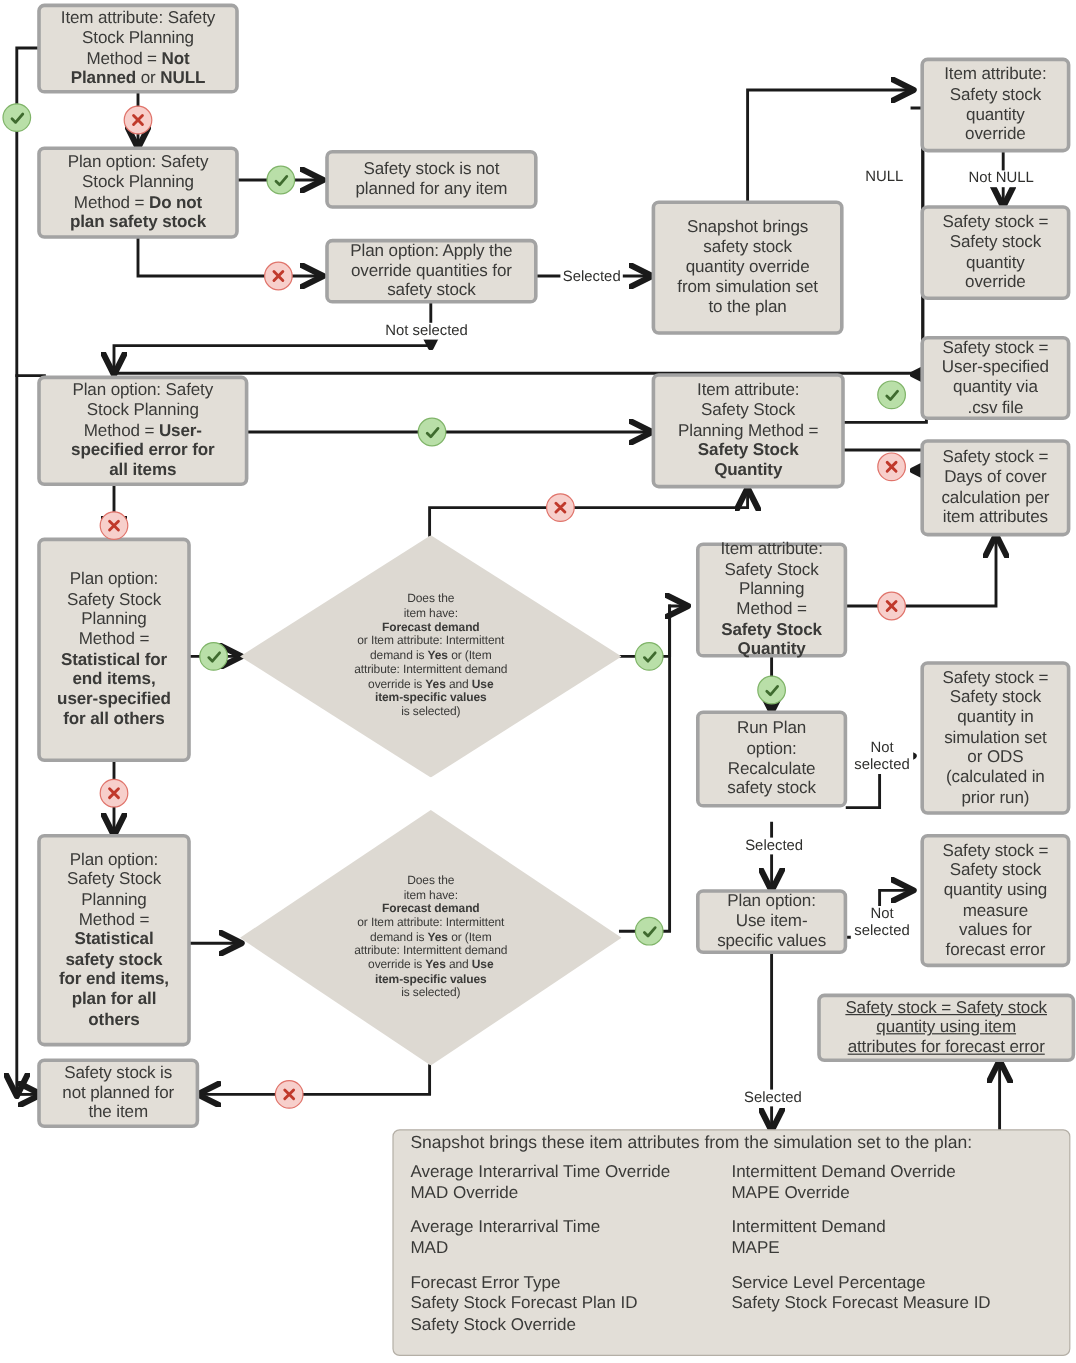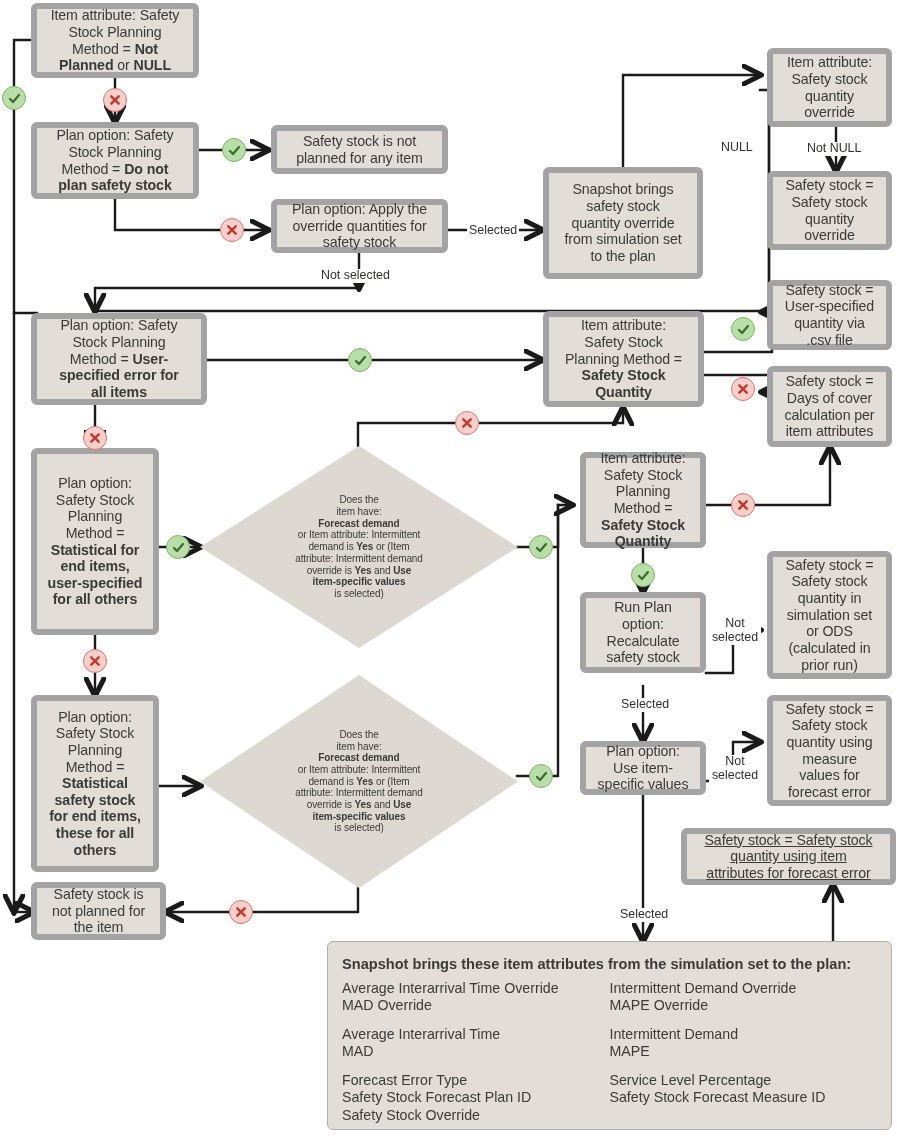--- a/index.html
+++ b/index.html
@@ -3,21 +3,21 @@
 <meta charset="utf-8">
 <style>
   html,body{margin:0;padding:0;background:#ffffff;}
   body{font-family:"Liberation Sans","DejaVu Sans",sans-serif;}
   #stage{position:relative;width:897px;height:1136px;background:#fff;overflow:hidden;}
   svg.edges{position:absolute;left:0;top:0;width:897px;height:1136px;pointer-events:none;}
 
   .node{
     position:absolute;
     background:#e2ded7;
-    border:6px solid #a3a3a3;
+    border:3px solid #a3a3a3;
     border-radius:6px;
     box-sizing:border-box;
     display:flex;align-items:center;justify-content:center;
     text-align:center;
     color:#3a3a38;
     font-size:14.2px;
     line-height:1.17;
     padding:3px 5px;
     letter-spacing:-0.1px;
   }
@@ -53,21 +53,21 @@
     position:absolute;color:#2f2f2d;font-size:12.4px;
     background:#fff;padding:0 2px;white-space:nowrap;z-index:6;
     line-height:1.12;text-align:center;
   }
 
   
   .panel{
     position:absolute;background:#e2ded7;border:1px solid #b4afa6;border-radius:6px;
     box-sizing:border-box;color:#3a3a38;
   }
-  .panel .ptitle{font-size:14.6px;font-weight:bold;padding:14px 14px 2px 14px;}
+  .panel .ptitle{font-size:14.6px;font-weight:normal;padding:3px 14px 2px 14px;}
   .panel .pcols{display:flex;padding:6px 14px 10px 14px;}
   .panel .pcol{flex:1;}
   .panel .pgroup{margin-bottom:11px;font-size:14.2px;line-height:1.23;}
   .panel .pgroup div{white-space:nowrap;}
 </style>
 </head>
 <body>
 
 <div id="stage">
 
@@ -184,21 +184,21 @@
 
   <div class="node" style="left:767px;top:366px;width:125px;height:81px;">
     <div class="inner">Safety stock =<br>Days of cover<br>calculation per<br>item attributes</div>
   </div>
 
   <div class="node" style="left:31px;top:448px;width:128px;height:187px;">
     <div class="inner">Plan option:<br>Safety Stock<br>Planning<br>Method =<br><b>Statistical for</b><br><b>end items,</b><br><b>user-specified</b><br><b>for all others</b></div>
   </div>
 
   <div class="node" style="left:31px;top:695px;width:128px;height:177px;">
-    <div class="inner">Plan option:<br>Safety Stock<br>Planning<br>Method =<br><b>Statistical</b><br><b>safety stock</b><br><b>for end items,</b><br><b>these for all</b><br><b>others</b></div>
+    <div class="inner">Plan option:<br>Safety Stock<br>Planning<br>Method =<br><b>Statistical</b><br><b>safety stock</b><br><b>for end items,</b><br><b>plan for all</b><br><b>others</b></div>
   </div>
 
   <div class="diamond" style="left:200px;top:446px;width:318px;height:202px;">
     <div class="dshape"></div>
     <div class="dtext">Does the<br>item have:<br><b>Forecast demand</b><br>or Item attribute: Intermittent<br>demand is <b>Yes</b> or (Item<br>attribute: Intermittent demand<br>override is <b>Yes</b> and <b>Use</b><br><b>item-specific values</b><br>is selected)</div>
   </div>
 
   <div class="diamond" style="left:200px;top:675px;width:318px;height:213px;">
     <div class="dshape"></div>
     <div class="dtext">Does the<br>item have:<br><b>Forecast demand</b><br>or Item attribute: Intermittent<br>demand is <b>Yes</b> or (Item<br>attribute: Intermittent demand<br>override is <b>Yes</b> and <b>Use</b><br><b>item-specific values</b><br>is selected)</div>

